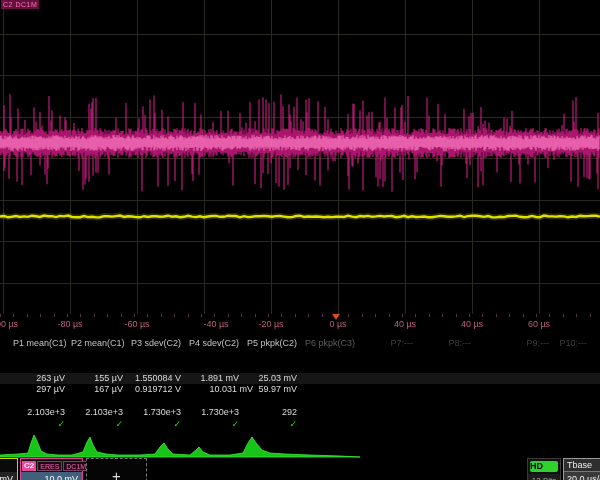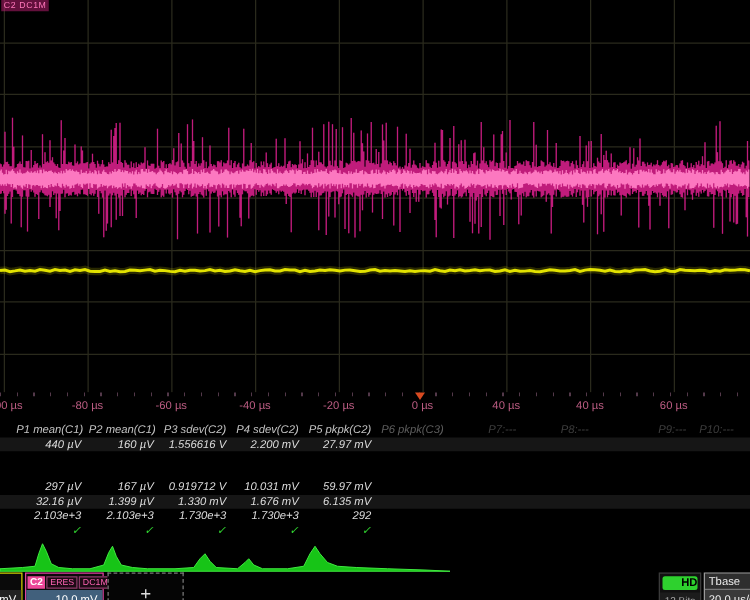--- a/index.html
+++ b/index.html
@@ -18,21 +18,21 @@
   .time-axis{position:absolute;left:0;top:314px;width:600px;height:22px;background:#000;
       background-image:repeating-linear-gradient(90deg,#53394a 0 1px,transparent 1px 13.4px);
       background-size:600px 3px;background-repeat:no-repeat;}
   .time-axis .tlabel{position:absolute;top:5px;transform:translateX(-50%);
       font-size:9px;color:#bb5c82;white-space:nowrap;}
   .trig-marker{position:absolute;left:332px;top:0;width:0;height:0;
       border-left:4px solid transparent;border-right:4px solid transparent;
       border-top:6px solid #d84a20;}
 
   
-  .meas-table{position:absolute;left:0;top:338px;width:600px;height:94px;font-size:9px;font-style:italic;}
+  .meas-table{position:absolute;left:0;top:338px;width:600px;height:94px;font-size:9px;}
   .mrow{position:absolute;left:0;width:600px;height:11.5px;line-height:11.5px;white-space:nowrap;}
   .mrow.striped{background:#161616;}
   .mcell{position:absolute;width:58px;text-align:right;padding-right:6px;box-sizing:border-box;
       color:#dcdcdc;overflow:hidden;}
   .mhead .mcell{color:#c3c3c3;}
   .mhead .mcell.dim1{color:#5d5d5d;}
   .mhead .mcell.dim2{color:#3d3d3d;}
   .mcheck{color:#2fd32f;font-size:9px;}
 
   
@@ -53,21 +53,21 @@
   .c2-box{left:20px;width:63px;border:1px solid #e040a0;}
   .c2-box .chan-badge{background:#ec4899;color:#fff;}
   .c2-box .tagchip{background:#1c0a14;color:#ff64b4;border-color:#8a3a68;}
   .c2-box .desc-val{background:#41607c;}
 
   .add-box{left:86px;width:61px;border:1px dashed #7a7a7a;background:#050505;
       color:#ddd;font-size:15px;display:flex;align-items:center;justify-content:center;}
 
   .hd-box{left:527px;width:34px;border:1px solid #3a3a3a;background:#111;}
   .hd-badge{margin:2px;height:11px;line-height:11px;background:#2ed12e;color:#000;
-      font-weight:bold;font-size:9px;text-align:right;border-radius:2px;}
+      font-weight:bold;font-size:9px;text-align:left;border-radius:2px;}
   .hd-bits{color:#a8a8a8;font-size:8px;text-align:center;padding-top:2px;background:#1c1c1c;flex:1;}
 
   .tbase-box{left:563px;width:90px;border:1px solid #9a9a9a;}
   .tbase-head{height:12px;line-height:12px;color:#eee;font-size:9px;padding-left:3px;
       background:#2e2e2e;border-bottom:1px solid #777;}
   .tbase-val{flex:1;color:#eee;font-size:9px;padding:2px 0 0 3px;background:#3a3a3a;white-space:nowrap;}
 </style>
 </head>
 <body>
 
@@ -82,21 +82,21 @@
         <path d="M0 216.5L4 216.0L8 217.3L12 216.7L16 216.0L20 217.0L24 216.4L28 216.9L32 215.7L36 216.2L40 216.9L44 215.6L48 216.3L52 216.1L56 217.1L60 215.9L64 216.4L68 215.6L72 217.0L76 217.2L80 217.2L84 216.0L88 217.1L92 216.7L96 217.4L100 217.2L104 216.1L108 216.2L112 216.6L116 216.1L120 215.6L124 217.0L128 216.2L132 216.5L136 217.1L140 217.3L144 216.2L148 217.0L152 216.2L156 216.2L160 216.7L164 216.5L168 215.7L172 216.7L176 216.3L180 217.2L184 216.8L188 215.8L192 216.6L196 217.1L200 216.3L204 217.3L208 216.5L212 216.0L216 215.9L220 216.8L224 216.8L228 215.7L232 216.0L236 216.0L240 217.3L244 216.2L248 217.1L252 216.8L256 216.1L260 216.3L264 215.9L268 216.2L272 216.7L276 216.1L280 216.0L284 216.6L288 217.2L292 217.1L296 216.0L300 215.7L304 217.0L308 216.5L312 216.7L316 216.5L320 216.8L324 217.2L328 216.7L332 217.1L336 216.7L340 216.6L344 217.0L348 215.7L352 216.6L356 217.2L360 216.0L364 216.5L368 215.9L372 216.8L376 216.4L380 215.9L384 216.5L388 216.1L392 216.0L396 217.2L400 216.8L404 215.8L408 217.2L412 216.3L416 217.0L420 216.9L424 216.5L428 217.2L432 217.3L436 216.6L440 215.9L444 216.2L448 216.8L452 216.8L456 216.4L460 215.7L464 217.1L468 216.1L472 215.7L476 215.8L480 216.2L484 216.9L488 216.0L492 217.2L496 217.4L500 216.7L504 217.1L508 216.0L512 215.9L516 215.7L520 216.8L524 217.3L528 217.0L532 215.9L536 217.0L540 217.2L544 215.6L548 216.2L552 216.4L556 216.6L560 216.3L564 216.4L568 217.3L572 216.5L576 217.0L580 215.8L584 216.2L588 216.1L592 215.7L596 215.8L600 216.6" stroke="#e2e200" stroke-width="6" fill="none" opacity="0.18"></path>
         <path d="M0 216.5L4 216.0L8 217.3L12 216.7L16 216.0L20 217.0L24 216.4L28 216.9L32 215.7L36 216.2L40 216.9L44 215.6L48 216.3L52 216.1L56 217.1L60 215.9L64 216.4L68 215.6L72 217.0L76 217.2L80 217.2L84 216.0L88 217.1L92 216.7L96 217.4L100 217.2L104 216.1L108 216.2L112 216.6L116 216.1L120 215.6L124 217.0L128 216.2L132 216.5L136 217.1L140 217.3L144 216.2L148 217.0L152 216.2L156 216.2L160 216.7L164 216.5L168 215.7L172 216.7L176 216.3L180 217.2L184 216.8L188 215.8L192 216.6L196 217.1L200 216.3L204 217.3L208 216.5L212 216.0L216 215.9L220 216.8L224 216.8L228 215.7L232 216.0L236 216.0L240 217.3L244 216.2L248 217.1L252 216.8L256 216.1L260 216.3L264 215.9L268 216.2L272 216.7L276 216.1L280 216.0L284 216.6L288 217.2L292 217.1L296 216.0L300 215.7L304 217.0L308 216.5L312 216.7L316 216.5L320 216.8L324 217.2L328 216.7L332 217.1L336 216.7L340 216.6L344 217.0L348 215.7L352 216.6L356 217.2L360 216.0L364 216.5L368 215.9L372 216.8L376 216.4L380 215.9L384 216.5L388 216.1L392 216.0L396 217.2L400 216.8L404 215.8L408 217.2L412 216.3L416 217.0L420 216.9L424 216.5L428 217.2L432 217.3L436 216.6L440 215.9L444 216.2L448 216.8L452 216.8L456 216.4L460 215.7L464 217.1L468 216.1L472 215.7L476 215.8L480 216.2L484 216.9L488 216.0L492 217.2L496 217.4L500 216.7L504 217.1L508 216.0L512 215.9L516 215.7L520 216.8L524 217.3L528 217.0L532 215.9L536 217.0L540 217.2L544 215.6L548 216.2L552 216.4L556 216.6L560 216.3L564 216.4L568 217.3L572 216.5L576 217.0L580 215.8L584 216.2L588 216.1L592 215.7L596 215.8L600 216.6" stroke="#e2e200" stroke-width="2.4" fill="none" opacity="1"></path>
       </svg>
     <div class="overlay-badge">C2 DC1M</div>
   </div>
 
   <div class="time-axis">
     <span class="tlabel" style="left:3px">-100 µs</span>
     <span class="tlabel" style="left:70px">-80 µs</span>
     <span class="tlabel" style="left:137px">-60 µs</span>
-    <span class="tlabel" style="left:204px">-40 µs</span>
+    <span class="tlabel" style="left:216px">-40 µs</span>
     <span class="tlabel" style="left:271px">-20 µs</span>
     <span class="tlabel" style="left:338px">0 µs</span>
     <span class="tlabel" style="left:405px">40 µs</span>
     <span class="tlabel" style="left:472px">40 µs</span>
     <span class="tlabel" style="left:539px">60 µs</span>
     <div class="trig-marker"></div>
   </div>
 
   <div class="meas-table">
     <div class="mrow mhead" style="top:0">
@@ -106,40 +106,33 @@
       <span class="mcell" style="left:187px">P4 sdev(C2)</span>
       <span class="mcell" style="left:245px">P5 pkpk(C2)</span>
       <span class="mcell dim1" style="left:303px">P6 pkpk(C3)</span>
       <span class="mcell dim2" style="left:361px">P7:---</span>
       <span class="mcell dim2" style="left:419px">P8:---</span>
       <span class="mcell dim2" style="left:497px">P9:---</span>
       <span class="mcell dim2" style="left:535px">P10:---</span>
       <span class="mcell dim2" style="left:593px">P11:---</span>
     </div>
 
-    <div class="mrow striped" style="top:11.5px">
-      <span class="mcell" style="left:13px">440 µV</span>
-      <span class="mcell" style="left:71px">160 µV</span>
-      <span class="mcell" style="left:129px">1.556616 V</span>
-      <span class="mcell" style="left:187px">2.200 mV</span>
-      <span class="mcell" style="left:245px">27.97 mV</span>
+    <div class="mrow striped" style="top:34.5px">
+      <span class="mcell" style="left:13px">263 µV</span>
+      <span class="mcell" style="left:71px">155 µV</span>
+      <span class="mcell" style="left:129px">1.550084 V</span>
+      <span class="mcell" style="left:187px">1.891 mV</span>
+      <span class="mcell" style="left:245px">25.03 mV</span>
     </div>
     <div class="mrow" style="top:46px">
       <span class="mcell" style="left:13px">297 µV</span>
       <span class="mcell" style="left:71px">167 µV</span>
       <span class="mcell" style="left:129px">0.919712 V</span>
-      <span class="mcell" style="left:187px">10.031 mV</span>
+      <span class="mcell" style="left:201px">10.031 mV</span>
       <span class="mcell" style="left:245px">59.97 mV</span>
-    </div>
-    <div class="mrow striped" style="top:57.5px">
-      <span class="mcell" style="left:13px">32.16 µV</span>
-      <span class="mcell" style="left:71px">1.399 µV</span>
-      <span class="mcell" style="left:129px">1.330 mV</span>
-      <span class="mcell" style="left:187px">1.676 mV</span>
-      <span class="mcell" style="left:245px">6.135 mV</span>
     </div>
     <div class="mrow" style="top:69px">
       <span class="mcell" style="left:13px">2.103e+3</span>
       <span class="mcell" style="left:71px">2.103e+3</span>
       <span class="mcell" style="left:129px">1.730e+3</span>
       <span class="mcell" style="left:187px">1.730e+3</span>
       <span class="mcell" style="left:245px">292</span>
     </div>
     <div class="mrow" style="top:81px">
       <span class="mcell mcheck" style="left:13px">✓</span>

